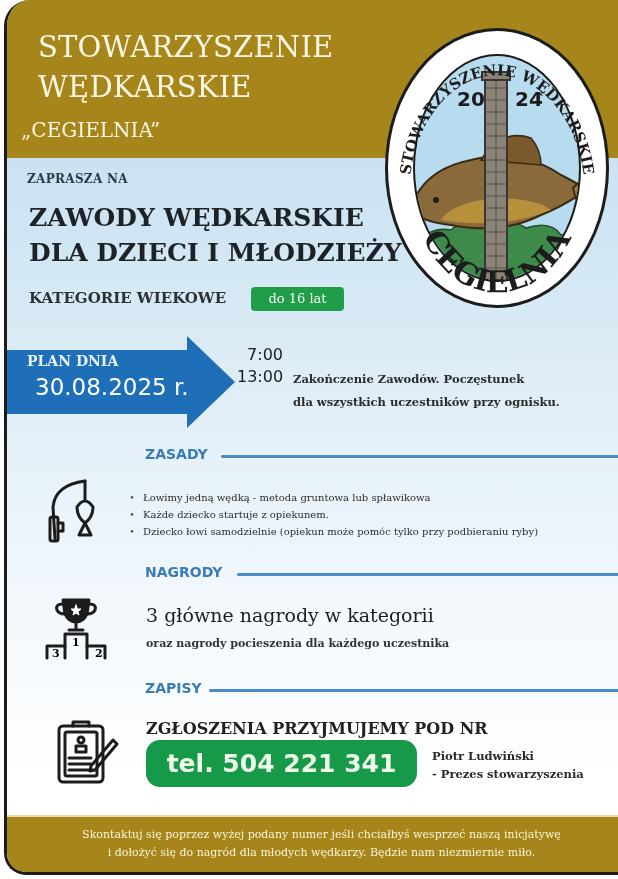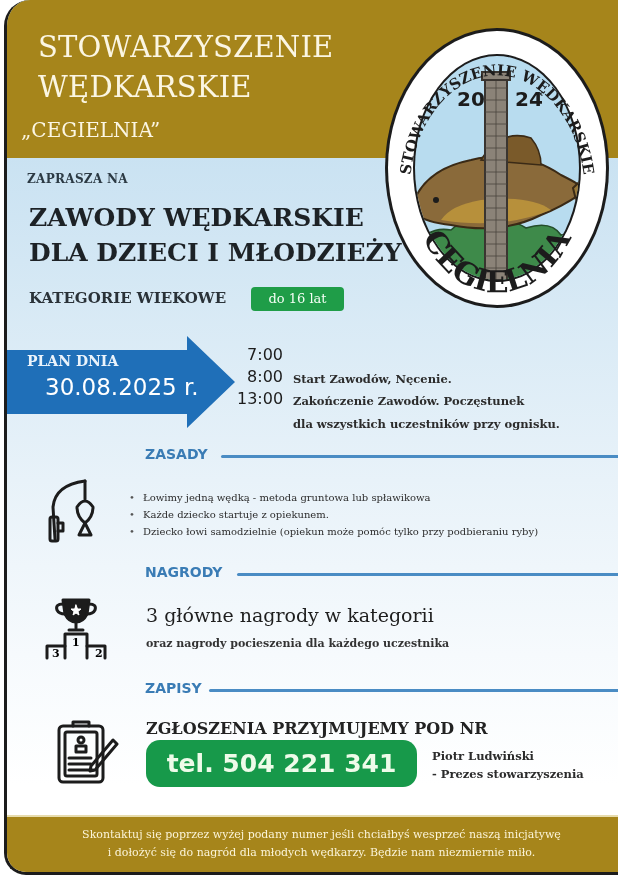--- a/index.html
+++ b/index.html
@@ -51,21 +51,21 @@
     }
 
     .plan-arrow {
       position: absolute; left: 0; top: 336px; width: 228px; height: 92px;
     }
     .plan-arrow svg { position: absolute; left: 0; top: 0; }
     .plan-label {
       position: absolute; left: 20px; top: 17px; color: #eaf3fb; font-size: 14px; font-weight: bold;
     }
     .plan-date {
-      position: absolute; left: 38px; top: 38px; color: #ffffff; font-family: "DejaVu Sans", sans-serif;
+      position: absolute; left: 28px; top: 38px; color: #ffffff; font-family: "DejaVu Sans", sans-serif;
       font-size: 23px;
     }
 
     .schedule { position: absolute; left: 230px; top: 345px; width: 380px; }
     .sched-row { position: relative; height: 22px; }
     .sched-row.tall { height: 44px; }
     .sched-time {
       position: absolute; right: 340px; top: 0; font-family: "DejaVu Sans", sans-serif;
       font-size: 16px; color: #1c1c1c; text-align: right; white-space: nowrap;
     }
@@ -211,24 +211,20 @@
       <polygon points="0,14 180,14 180,0 228,46 180,92 180,78 0,78" fill="#1f6fb8"></polygon>
     </svg>
     <div class="plan-label">PLAN DNIA</div>
     <div class="plan-date">30.08.2025 r.</div>
   </div>
 
   <div class="schedule">
     <div class="sched-row">
       <span class="sched-time" style="right:auto; left:0; width:46px;">7:00</span>
     </div>
-    <div class="sched-row">
-      <span class="sched-time" style="right:auto; left:0; width:46px;">8:00</span>
-      <span class="sched-desc">Start Zawodów, Nęcenie.</span>
-    </div>
     <div class="sched-row tall">
       <span class="sched-time" style="right:auto; left:0; width:46px;">13:00</span>
       <span class="sched-desc">Zakończenie Zawodów. Poczęstunek</span>
       <span class="sched-desc" style="top:26px;text-align:right;">dla wszystkich uczestników przy ognisku.</span>
     </div>
   </div>
 
   <div class="section-head" style="top:446px;">
     <span class="sh-label">ZASADY</span>
     <span class="sh-line" style="left:76px;"></span>

